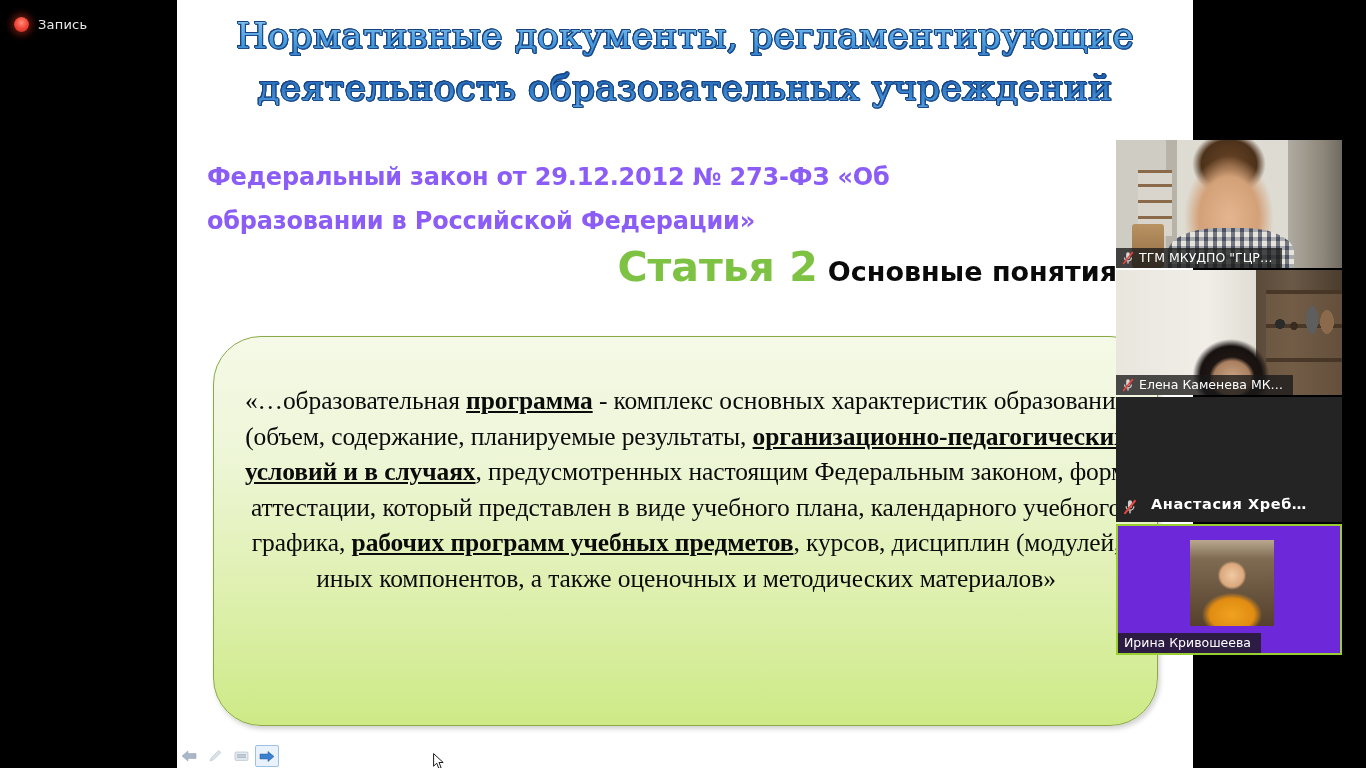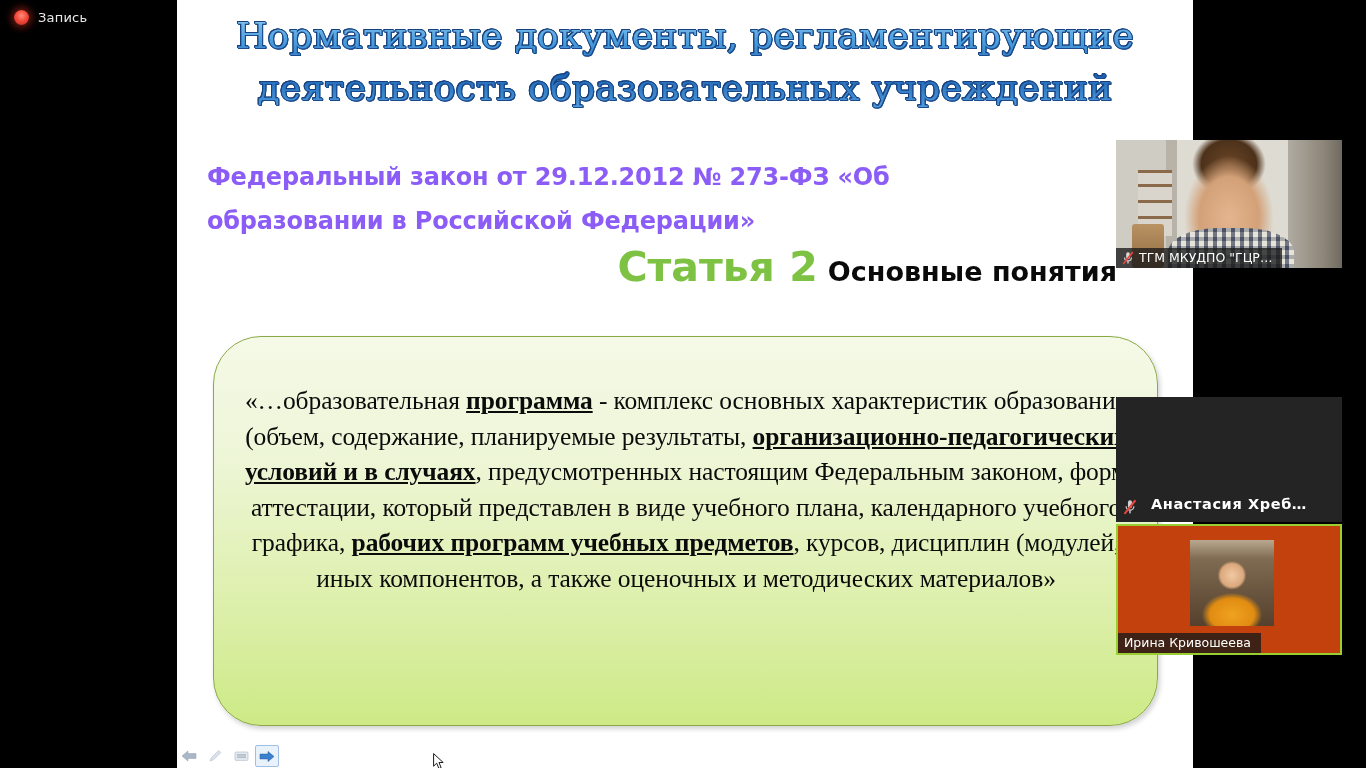--- a/index.html
+++ b/index.html
@@ -21,21 +21,21 @@
     background: #000000;
     overflow: hidden;
   }
 
   
   #rec-indicator {
     position: absolute;
     left: 14px;
     top: 10px;
     display: flex;
-    align-items: flex-start;
+    align-items: flex-end;
     gap: 9px;
     height: 22px;
   }
   #rec-dot {
     width: 15px;
     height: 15px;
     border-radius: 50%;
     background: radial-gradient(circle at 50% 38%, #ff8d7a 0%, #f2483a 48%, #b8271d 100%);
     box-shadow: 0 0 7px 3px rgba(255, 60, 40, 0.40);
   }
@@ -289,21 +289,21 @@
     background: radial-gradient(ellipse 48px 46px at 50% 52%, #2a1f18 0%, #171110 64%, rgba(20,14,12,0) 80%);
     border-radius: 50% 50% 42% 42%; }
   #t2-face { position: absolute; left: 90px; top: 86px; width: 52px; height: 46px;
     background: radial-gradient(ellipse 26px 24px at 50% 48%, #caa486 0%, #a9805f 70%, rgba(150,110,80,0) 88%);
     border-radius: 50%; }
 
   
   #tile-3 { top: 257px; height: 125px; background: #242424; }
 
   
-  #tile-4 { top: 384px; height: 131px; background: #c2410c; }
+  #tile-4 { top: 384px; height: 131px; background: #6d28d9; }
   #t4-avatar { position: absolute; left: 72px; top: 14px; width: 84px; height: 86px;
     background: linear-gradient(180deg,#b9a88f 0%, #7f6a52 22%, #54402c 100%);
     overflow: hidden; }
   #t4-hair { position: absolute; left: 16px; top: 6px; width: 52px; height: 52px;
     background: radial-gradient(ellipse 27px 27px at 50% 45%, #d8a košice 0%, transparent 0%),
       radial-gradient(ellipse 27px 27px at 50% 45%, #c89a5e 0%, #9d6f38 70%, rgba(150,105,55,0) 85%);
     border-radius: 50% 50% 44% 44%; }
   #t4-face { position: absolute; left: 26px; top: 20px; width: 32px; height: 32px;
     background: radial-gradient(ellipse 16px 16px at 50% 48%, #f0c9a4 0%, #dba87c 72%, rgba(210,160,120,0) 90%);
     border-radius: 50%; }
@@ -385,20 +385,36 @@
         <svg class="mic-muted" viewBox="0 0 12 14">
           <path d="M6 1.2 a1.8 1.8 0 0 1 1.8 1.8 v3.4 a1.8 1.8 0 0 1 -3.6 0 V3 A1.8 1.8 0 0 1 6 1.2 Z" fill="#d9d9d9"></path>
           <path d="M2.6 6.4 a3.4 3.4 0 0 0 6.8 0" fill="none" stroke="#d9d9d9" stroke-width="1.1"></path>
           <rect x="5.4" y="10" width="1.2" height="2.6" fill="#d9d9d9"></rect>
           <line x1="1.2" y1="13" x2="10.8" y2="1.1" stroke="#e8453c" stroke-width="1.7"></line>
         </svg>
         <span>ТГМ МКУДПО "ГЦР…</span>
       </div>
     </div>
 
+    <div class="vtile" id="tile-2">
+      <div id="t2-bg"></div>
+      <div id="t2-shelf"></div>
+      <div id="t2-items"></div>
+      <div id="t2-head"></div>
+      <div id="t2-face"></div>
+      <div class="vtile-name">
+        <svg class="mic-muted" viewBox="0 0 12 14">
+          <path d="M6 1.2 a1.8 1.8 0 0 1 1.8 1.8 v3.4 a1.8 1.8 0 0 1 -3.6 0 V3 A1.8 1.8 0 0 1 6 1.2 Z" fill="#d9d9d9"></path>
+          <path d="M2.6 6.4 a3.4 3.4 0 0 0 6.8 0" fill="none" stroke="#d9d9d9" stroke-width="1.1"></path>
+          <rect x="5.4" y="10" width="1.2" height="2.6" fill="#d9d9d9"></rect>
+          <line x1="1.2" y1="13" x2="10.8" y2="1.1" stroke="#e8453c" stroke-width="1.7"></line>
+        </svg>
+        <span>Елена Каменева МК…</span>
+      </div>
+    </div>
 
     <div class="vtile" id="tile-3">
       <div class="vtile-name vtile-name-center">
         <span>Анастасия  Хреб…</span>
       </div>
       <svg class="mic-corner" viewBox="0 0 12 14">
         <path d="M6 1.2 a1.8 1.8 0 0 1 1.8 1.8 v3.4 a1.8 1.8 0 0 1 -3.6 0 V3 A1.8 1.8 0 0 1 6 1.2 Z" fill="#cfcfcf"></path>
         <path d="M2.6 6.4 a3.4 3.4 0 0 0 6.8 0" fill="none" stroke="#cfcfcf" stroke-width="1.1"></path>
         <rect x="5.4" y="10" width="1.2" height="2.6" fill="#cfcfcf"></rect>
         <line x1="1.2" y1="13" x2="10.8" y2="1.1" stroke="#e8453c" stroke-width="1.8"></line>

